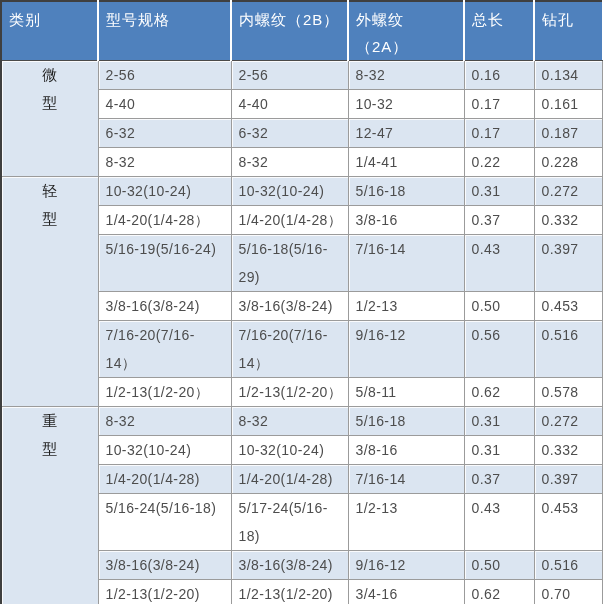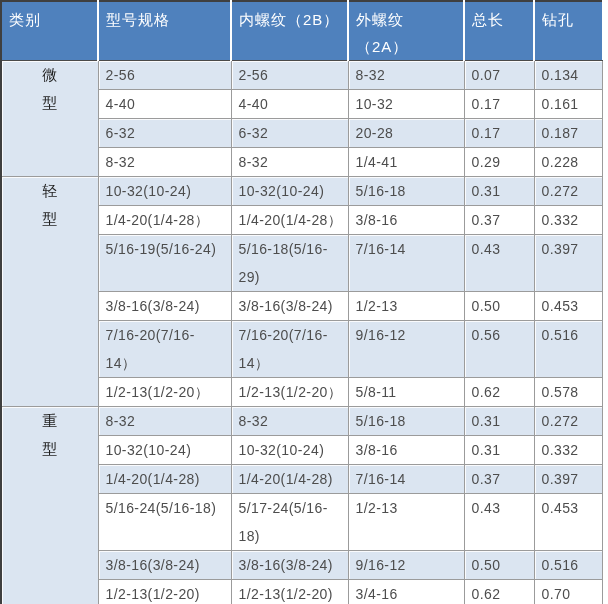--- a/index.html
+++ b/index.html
@@ -91,42 +91,42 @@
           <th>钻孔</th>
         </tr>
     </thead>
     <tbody id="table-body">
         <tr class="stripe">
           <td rowspan="4" class="category-cell">微
 型</td>
           <td>2-56</td>
           <td>2-56</td>
           <td>8-32</td>
-          <td>0.07</td>
+          <td>0.16</td>
           <td>0.134</td>
         </tr>
         <tr>
           <td>4-40</td>
           <td>4-40</td>
           <td>10-32</td>
           <td>0.17</td>
           <td>0.161</td>
         </tr>
         <tr class="stripe">
           <td>6-32</td>
           <td>6-32</td>
-          <td>20-28</td>
+          <td>12-47</td>
           <td>0.17</td>
           <td>0.187</td>
         </tr>
         <tr>
           <td>8-32</td>
           <td>8-32</td>
           <td>1/4-41</td>
-          <td>0.29</td>
+          <td>0.22</td>
           <td>0.228</td>
         </tr>
         <tr class="stripe">
           <td rowspan="6" class="category-cell">轻
 型</td>
           <td>10-32(10-24)</td>
           <td>10-32(10-24)</td>
           <td>5/16-18</td>
           <td>0.31</td>
           <td>0.272</td>

